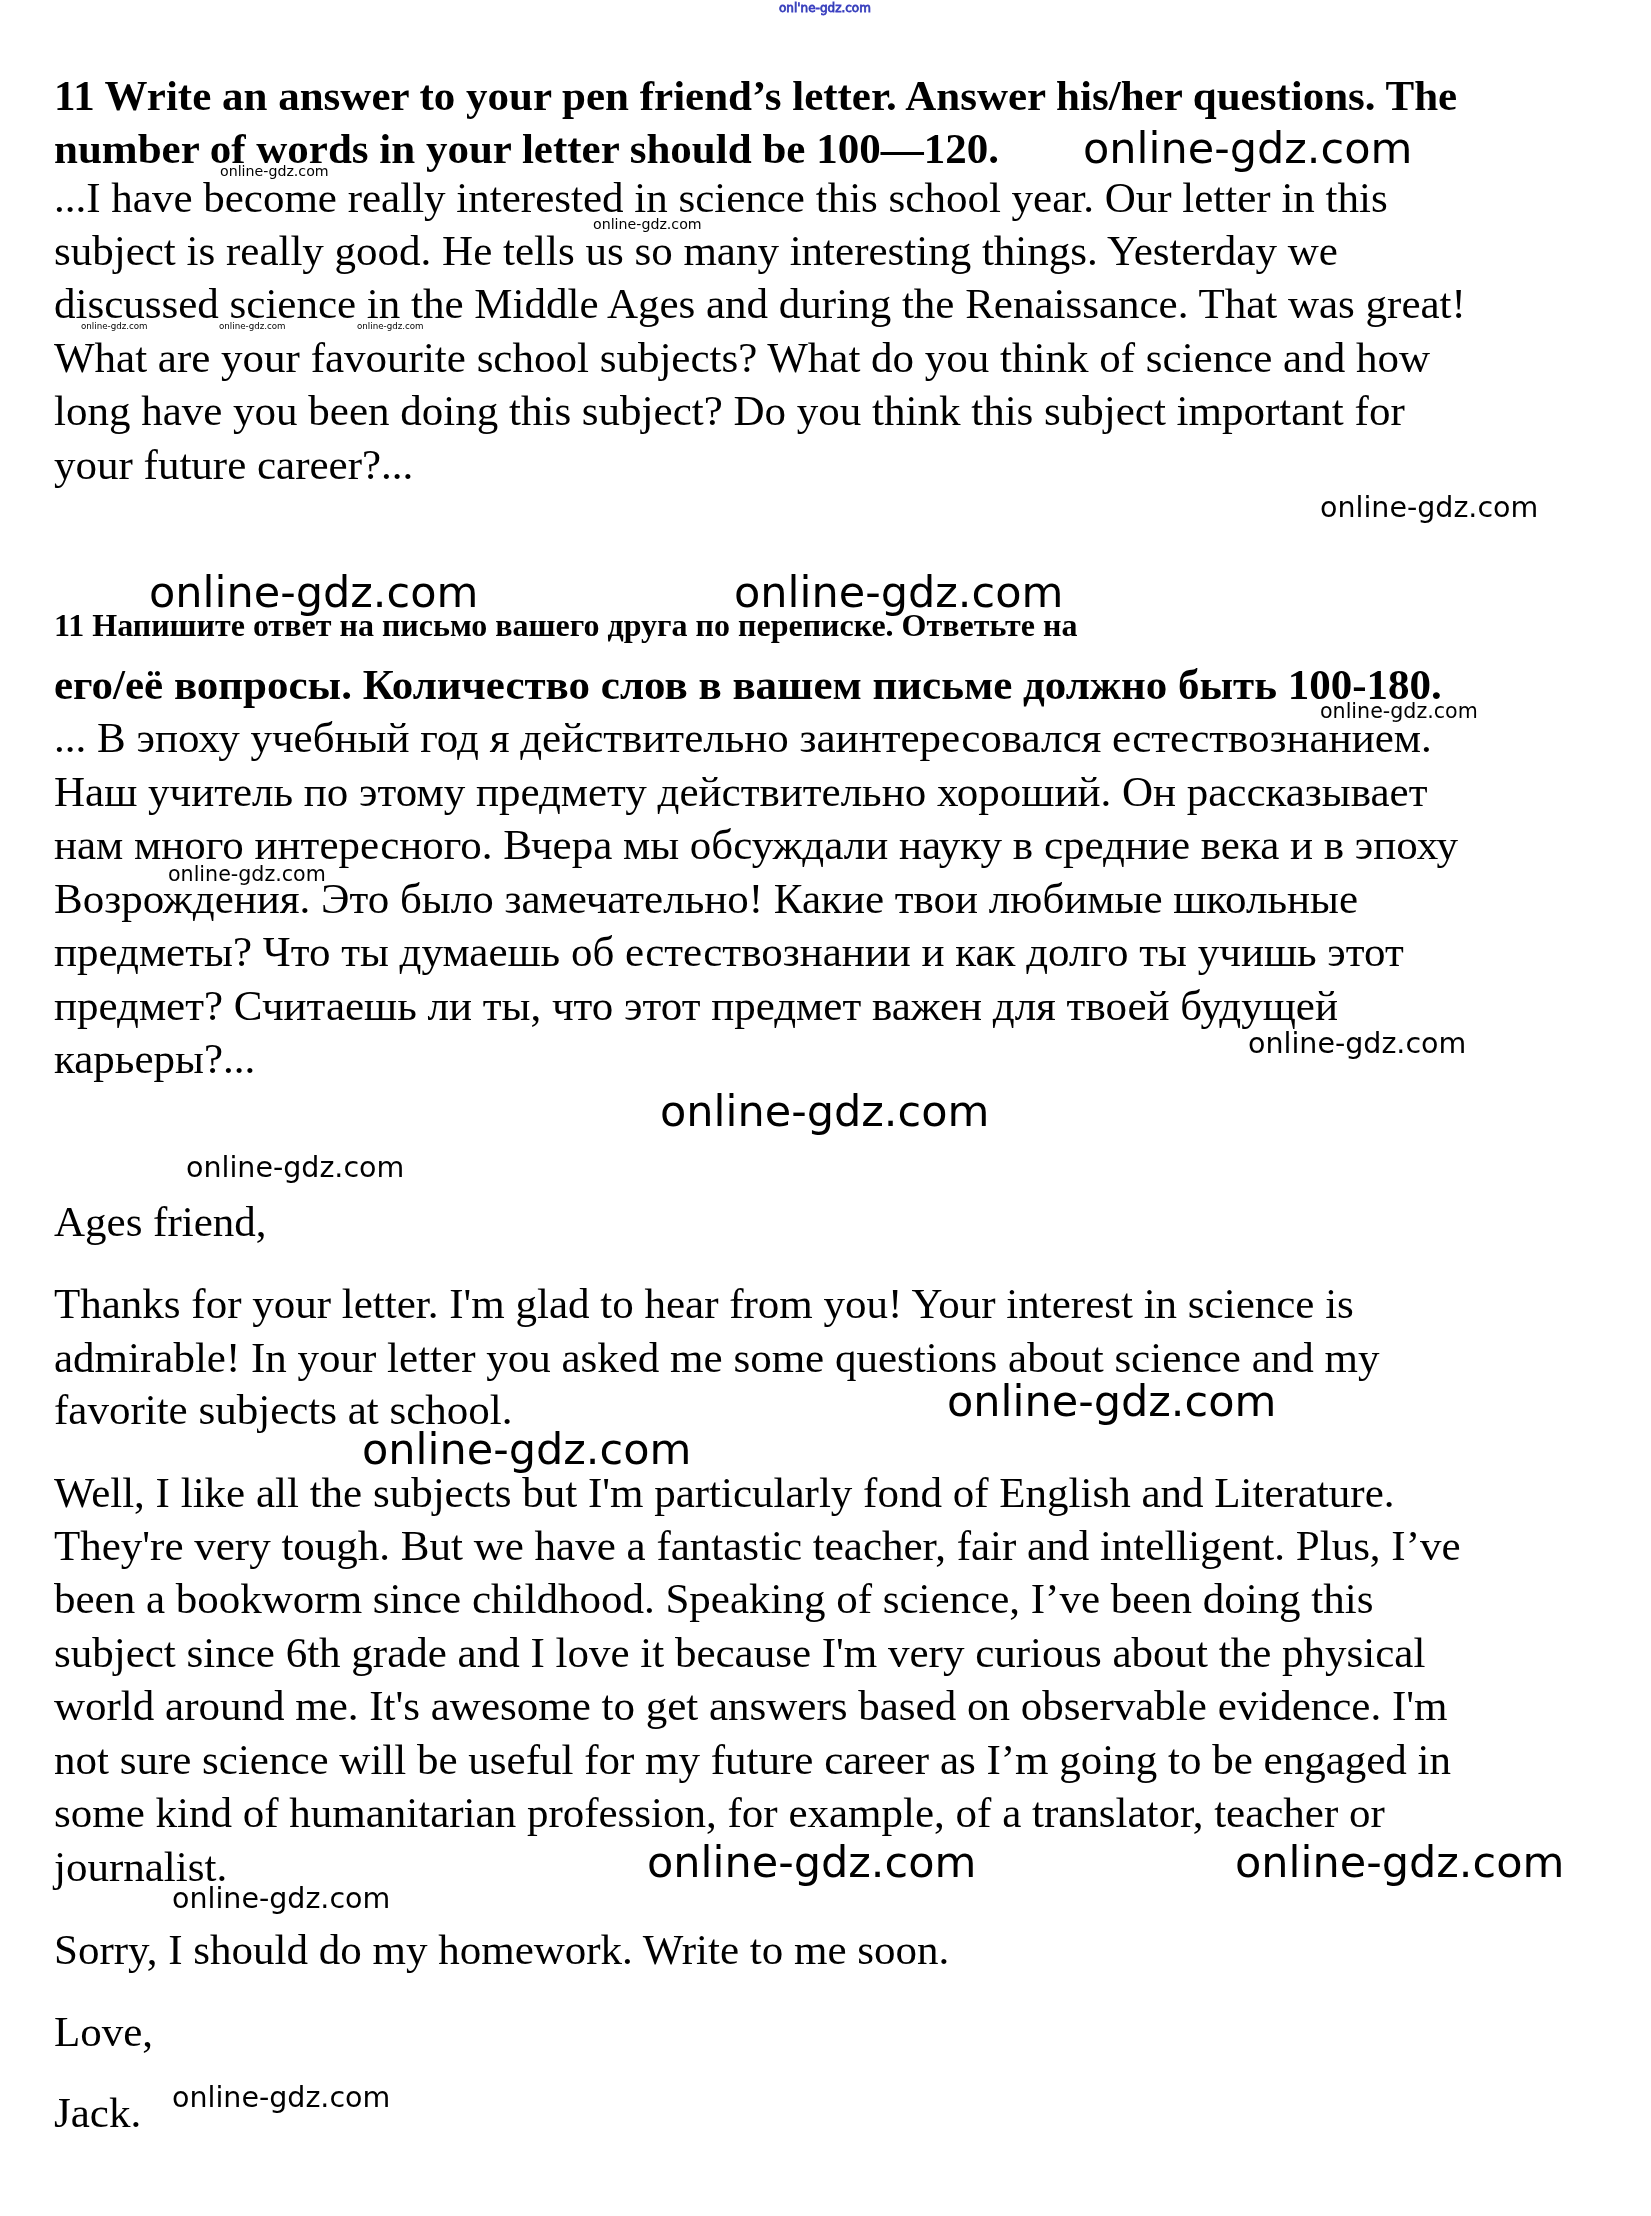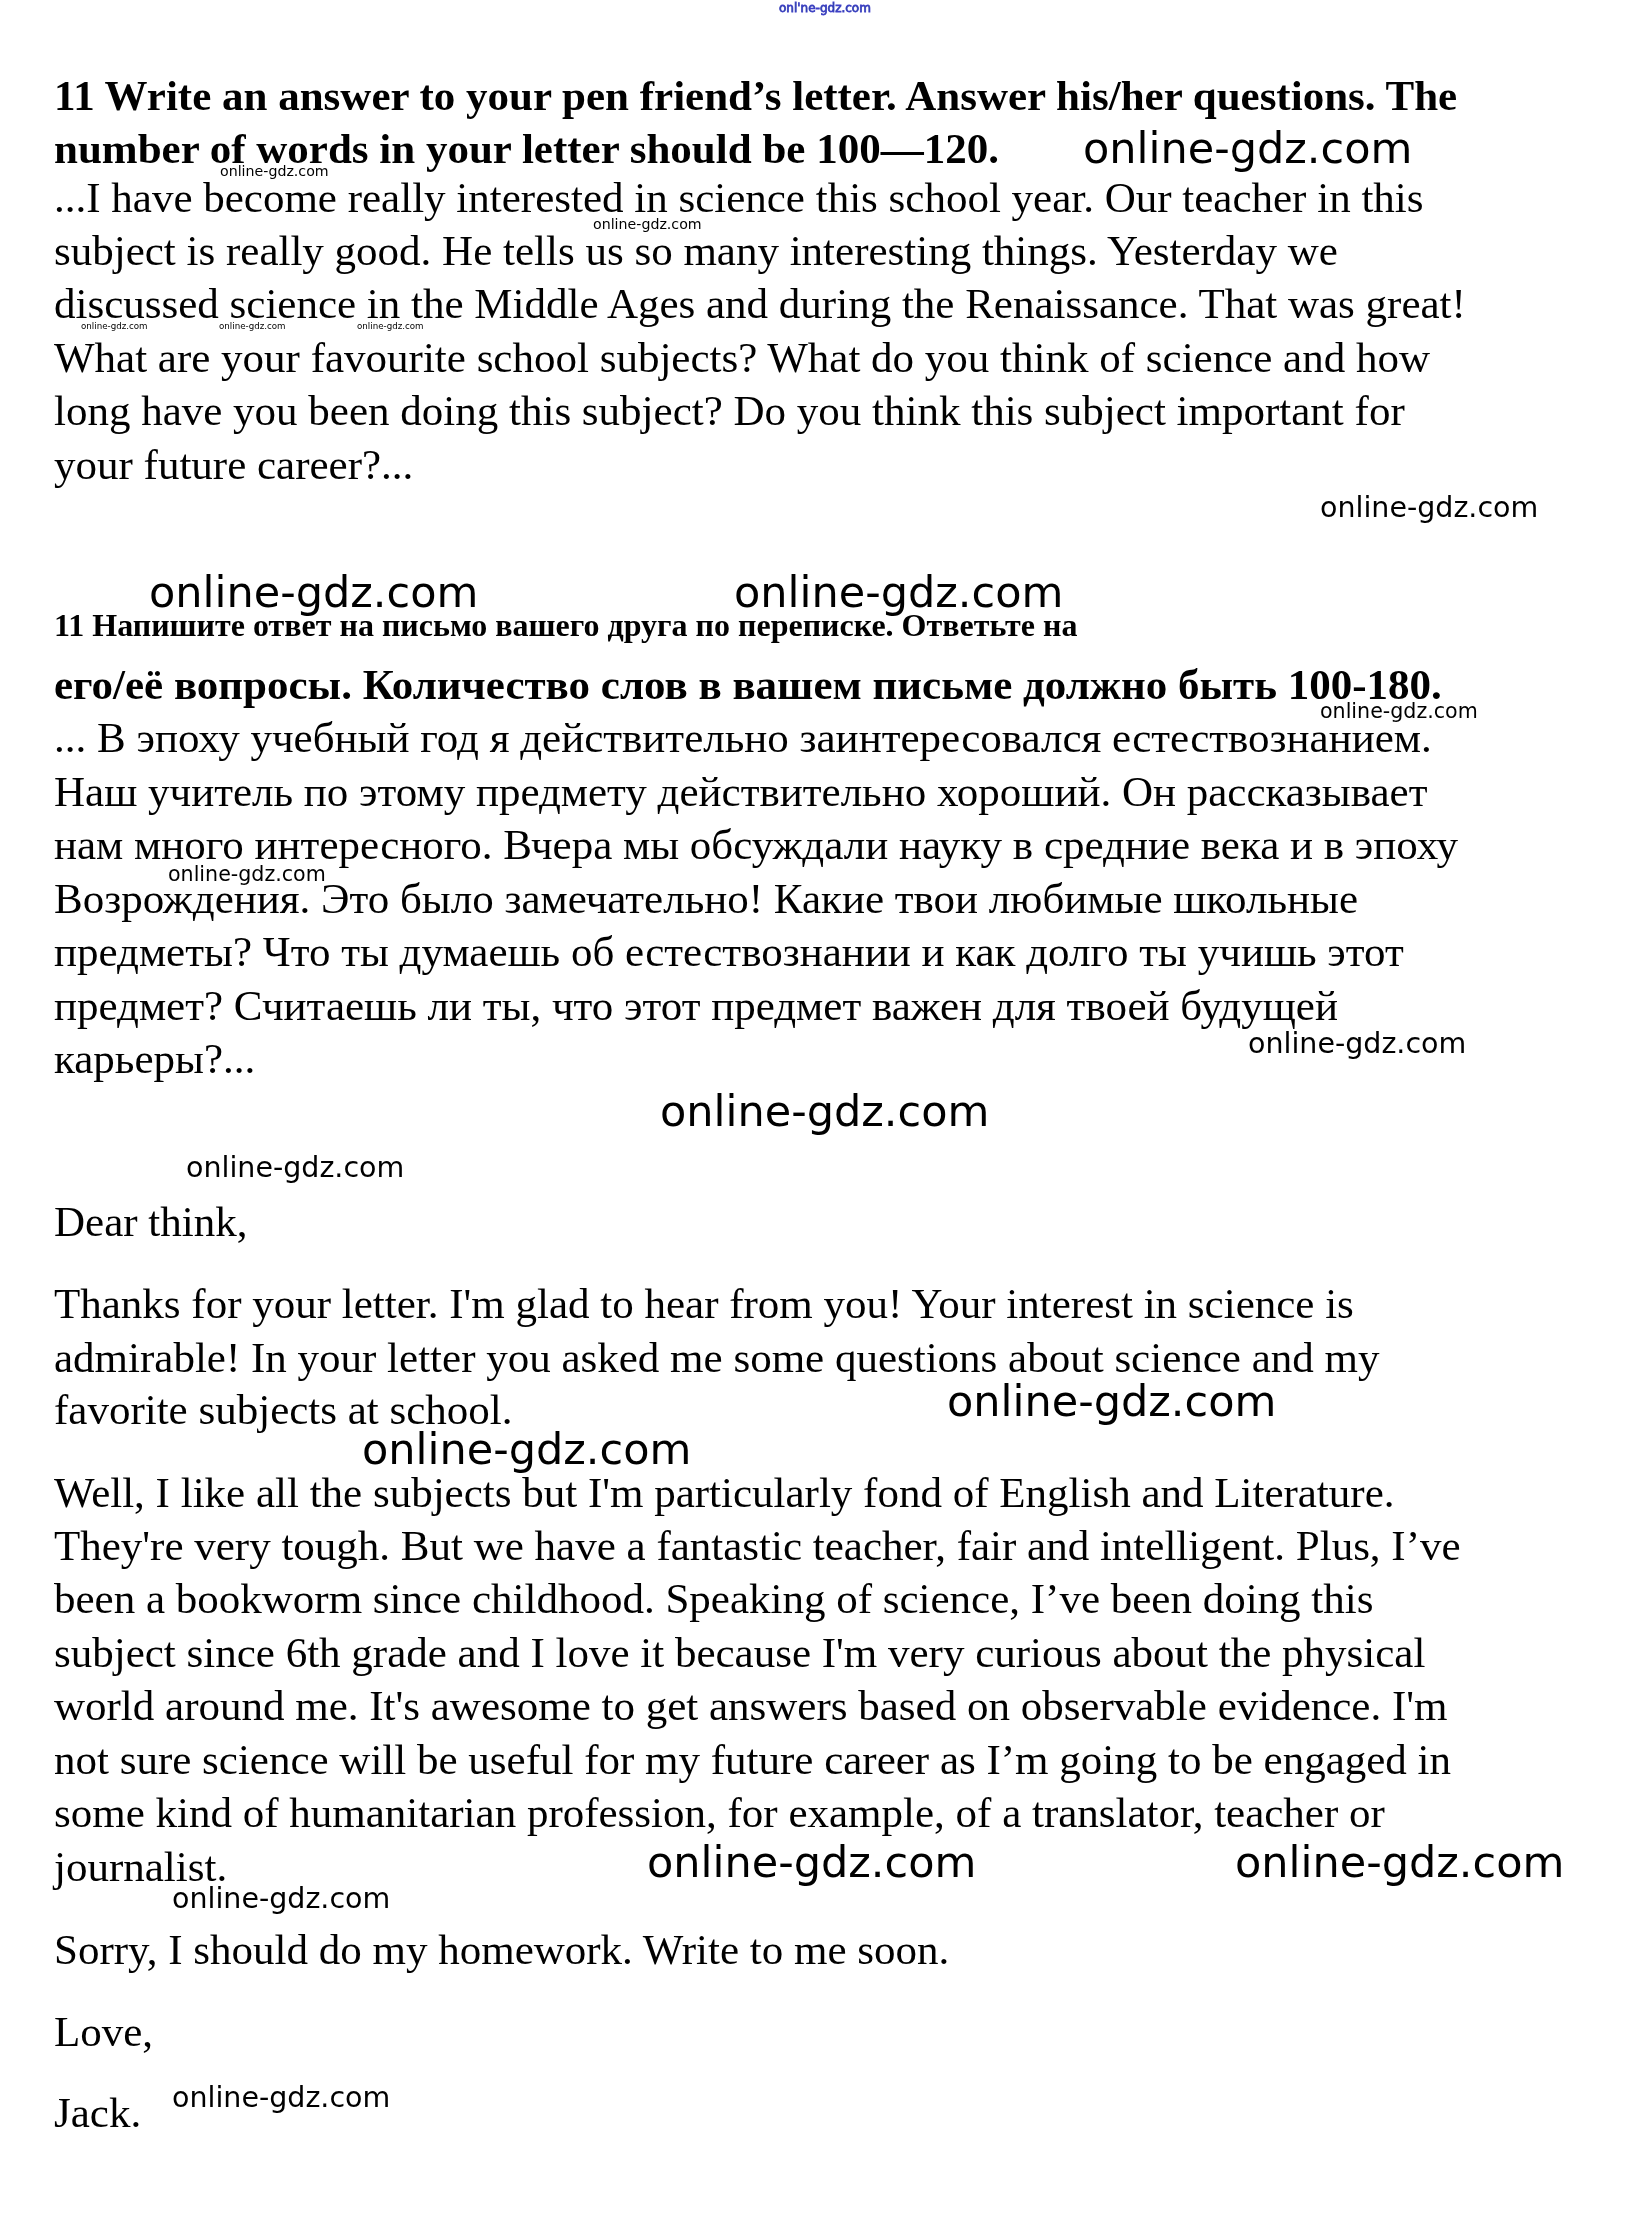--- a/index.html
+++ b/index.html
@@ -22,21 +22,21 @@
 <div class="page">
 
   <div class="wm wm-top" style="left:779px; top:2.4px;">onlˈne-gdz.com</div>
 
   <div>
     <div class="line bold" style="top:74px; font-size:43px;text-align:center;">11 Write an answer to your pen friend’s letter. Answer his/her questions. The</div>
     <div class="line bold" style="top:127px; font-size:43px;">number of words in your letter should be 100—120.</div>
   </div>
 
   <div>
-    <div class="line" style="top:176px;">...I have become really interested in science this school year. Our teacher in this</div>
+    <div class="line" style="top:176px;">...I have become really interested in science this school year. Our letter in this</div>
     <div class="line" style="top:229px;">subject is really good. He tells us so many interesting things. Yesterday we</div>
     <div class="line" style="top:282px;">discussed science in the Middle Ages and during the Renaissance. That was great!</div>
     <div class="line" style="top:336px;">What are your favourite school subjects? What do you think of science and how</div>
     <div class="line" style="top:389px;">long have you been doing this subject? Do you think this subject important for</div>
     <div class="line" style="top:443px;">your future career?...</div>
   </div>
 
   <div>
     <div class="line bold" style="top:609px; font-size:32px;">11 Напишите ответ на письмо вашего друга по переписке. Ответьте на</div>
     <div class="line bold" style="top:663px; font-size:43px;">его/её вопросы. Количество слов в вашем письме должно быть 100-180.</div>
@@ -46,21 +46,21 @@
     <div class="line" style="top:716px;">... В эпоху учебный год я действительно заинтересовался естествознанием.</div>
     <div class="line" style="top:770px;">Наш учитель по этому предмету действительно хороший. Он рассказывает</div>
     <div class="line" style="top:823px;">нам много интересного. Вчера мы обсуждали науку в средние века и в эпоху</div>
     <div class="line" style="top:877px;">Возрождения. Это было замечательно! Какие твои любимые школьные</div>
     <div class="line" style="top:930px;">предметы? Что ты думаешь об естествознании и как долго ты учишь этот</div>
     <div class="line" style="top:984px;">предмет? Считаешь ли ты, что этот предмет важен для твоей будущей</div>
     <div class="line" style="top:1037px;">карьеры?...</div>
   </div>
 
   <div>
-    <div class="line" style="top:1200px;">Dear think,</div>
+    <div class="line" style="top:1200px;">Ages friend,</div>
 
     <div>
       <div class="line" style="top:1282px;">Thanks for your letter. I'm glad to hear from you! Your interest in science is</div>
       <div class="line" style="top:1336px;">admirable! In your letter you asked me some questions about science and my</div>
       <div class="line" style="top:1388px;">favorite subjects at school.</div>
     </div>
 
     <div>
       <div class="line" style="top:1471px;">Well, I like all the subjects but I'm particularly fond of English and Literature.</div>
       <div class="line" style="top:1524px;">They're very tough. But we have a fantastic teacher, fair and intelligent. Plus, I’ve</div>

